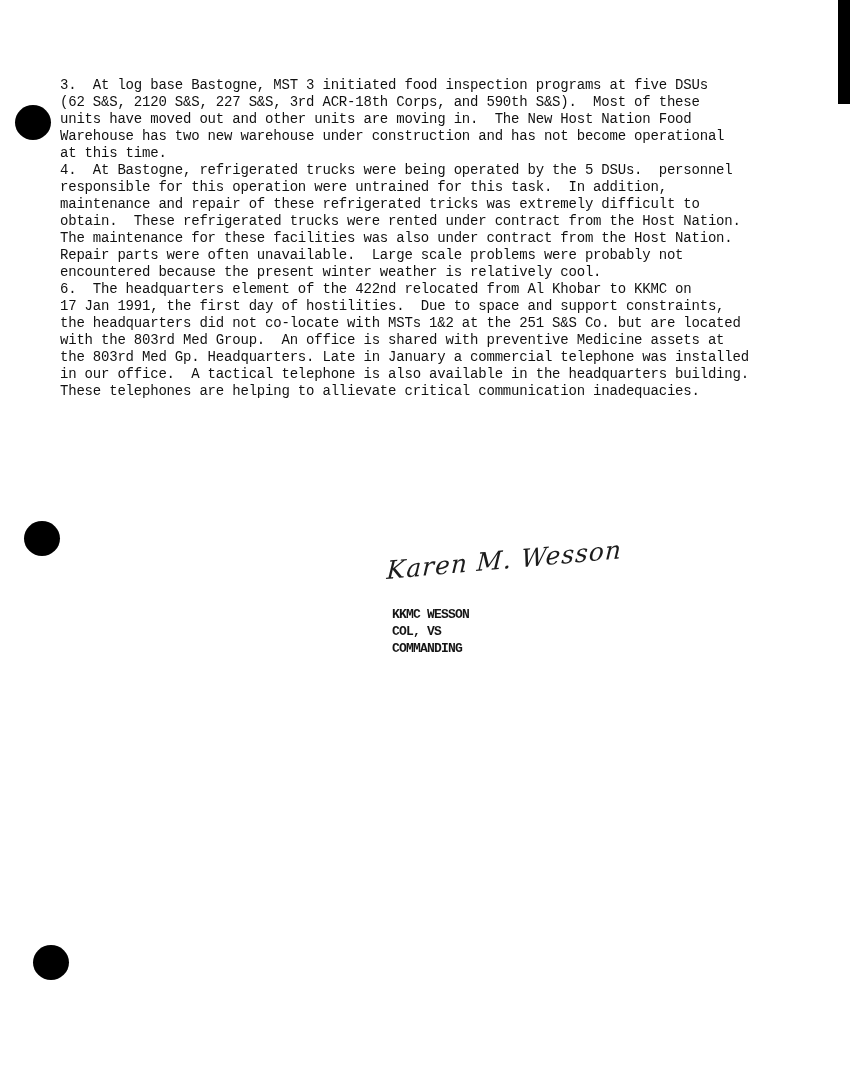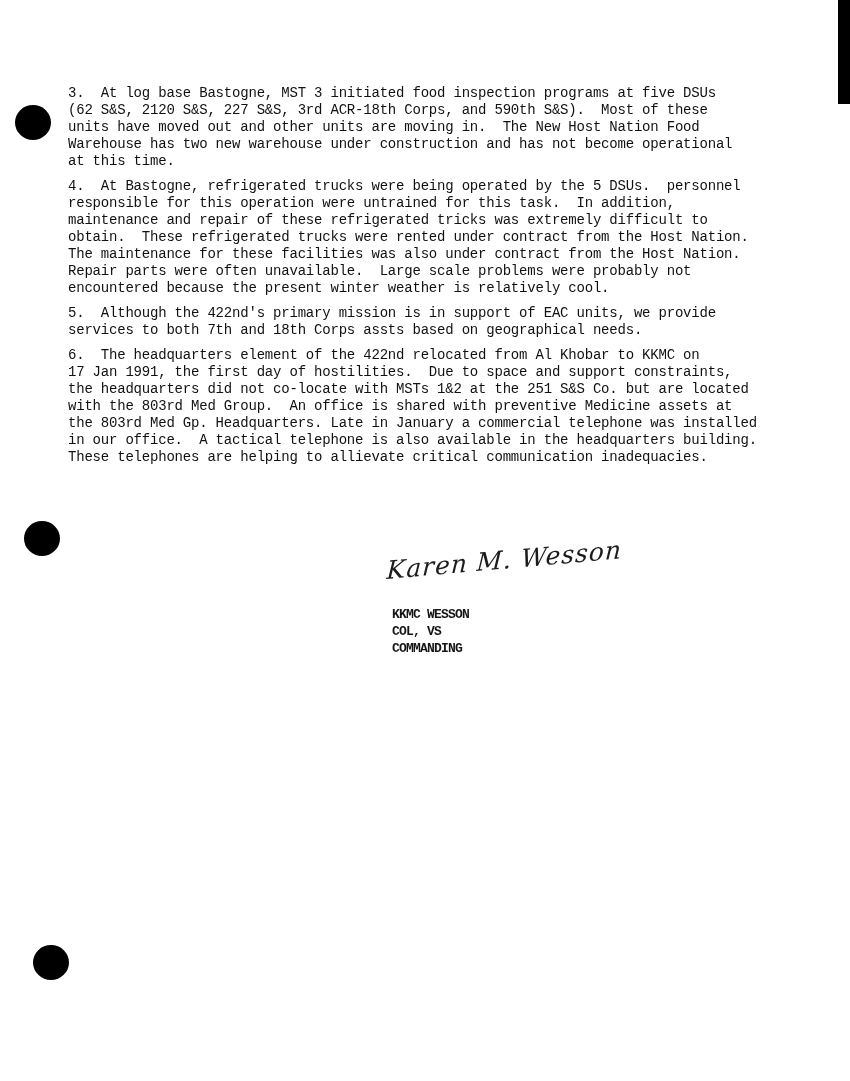--- a/index.html
+++ b/index.html
@@ -41,21 +41,21 @@
   .memo-body {
     position: absolute;
     left: 60px;
     top: 77px;
     width: 745px;
     font-size: 14px;
     line-height: 17px;
     letter-spacing: -0.2px;
   }
   .para {
-    margin: 8px;
+    margin: 0;
     white-space: pre-wrap;
   }
 
   
   .signature-script {
     position: absolute;
     left: 386px;
     top: 556px;
     font-family: "DejaVu Serif", serif;
     font-style: italic;
@@ -99,22 +99,20 @@
 units have moved out and other units are moving in.  The New Host Nation Food
 Warehouse has two new warehouse under construction and has not become operational
 at this time.</div>
     <div class="para">4.  At Bastogne, refrigerated trucks were being operated by the 5 DSUs.  personnel
 responsible for this operation were untrained for this task.  In addition,
 maintenance and repair of these refrigerated tricks was extremely difficult to
 obtain.  These refrigerated trucks were rented under contract from the Host Nation.
 The maintenance for these facilities was also under contract from the Host Nation.
 Repair parts were often unavailable.  Large scale problems were probably not
 encountered because the present winter weather is relatively cool.</div>
-    <div class="para">5.  Although the 422nd's primary mission is in support of EAC units, we provide
-services to both 7th and 18th Corps assts based on geographical needs.</div>
     <div class="para">6.  The headquarters element of the 422nd relocated from Al Khobar to KKMC on
 17 Jan 1991, the first day of hostilities.  Due to space and support constraints,
 the headquarters did not co-locate with MSTs 1&amp;2 at the 251 S&amp;S Co. but are located
 with the 803rd Med Group.  An office is shared with preventive Medicine assets at
 the 803rd Med Gp. Headquarters. Late in January a commercial telephone was installed
 in our office.  A tactical telephone is also available in the headquarters building.
 These telephones are helping to allievate critical communication inadequacies.</div>
   </div>
 
   <div class="signature-script">Karen M. Wesson</div>

